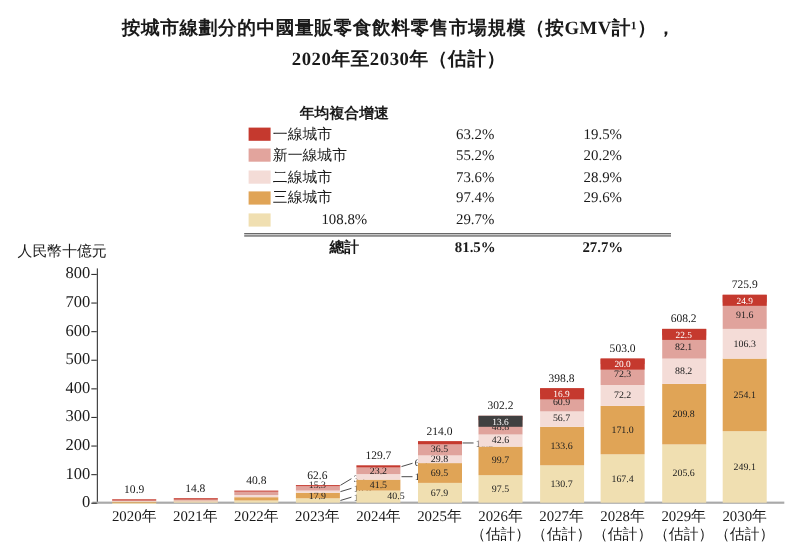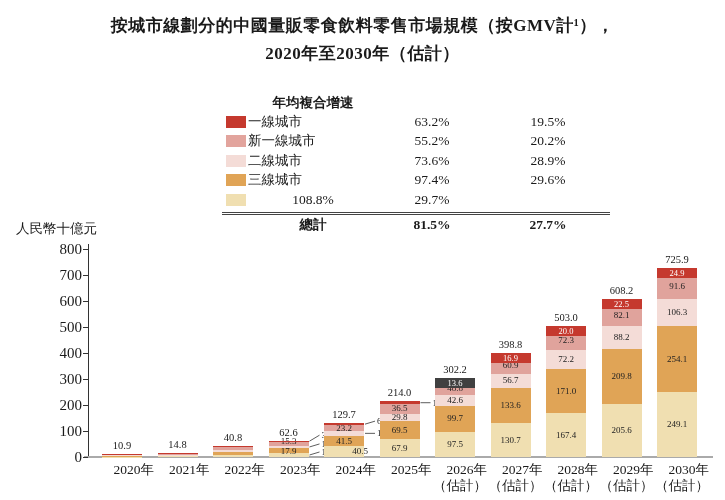--- a/index.html
+++ b/index.html
@@ -16,21 +16,21 @@
   .lt-head>div{padding-bottom:2px;}
   .lt-row{height:19.5px;}
   .cell-c{text-align:center;}
   .swatch{width:20px;height:12px;margin-left:4px;}
   .lt-total{border-top:3px double #444;font-weight:bold;height:21px;margin-top:2px;}
   
   .chart{position:absolute;left:0;top:0;width:725px;height:480px;}
   .unit-label{position:absolute;left:16px;top:220px;font-size:13.5px;}
   .abs{position:absolute;}
   .ytick-label{position:absolute;width:52px;text-align:right;font-size:15px;line-height:16px;}
-  .xtick-label{position:absolute;width:64px;text-align:right;font-size:13.5px;line-height:15px;}
+  .xtick-label{position:absolute;width:64px;text-align:center;font-size:13.5px;line-height:15px;}
   .seg{position:absolute;}
   .seg-label{position:absolute;font-size:9px;line-height:9px;text-align:center;color:#222;}
   .seg-label.red{color:#fff;font-size:8.5px;line-height:10px;}
   .callout-label{position:absolute;font-size:9px;line-height:10px;color:#222;}
   .total-label{position:absolute;width:56px;text-align:center;font-size:10.5px;line-height:11px;}
   #leader-svg{position:absolute;left:0;top:0;width:725px;height:500px;pointer-events:none;}
 </style>
 </head>
 <body>
 

